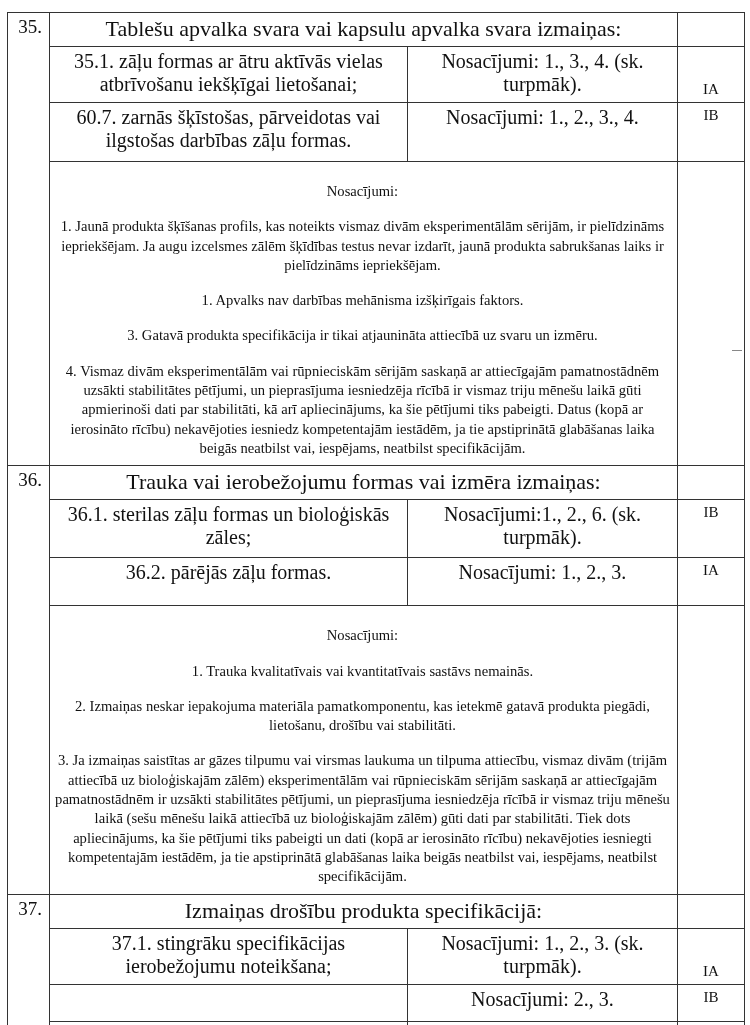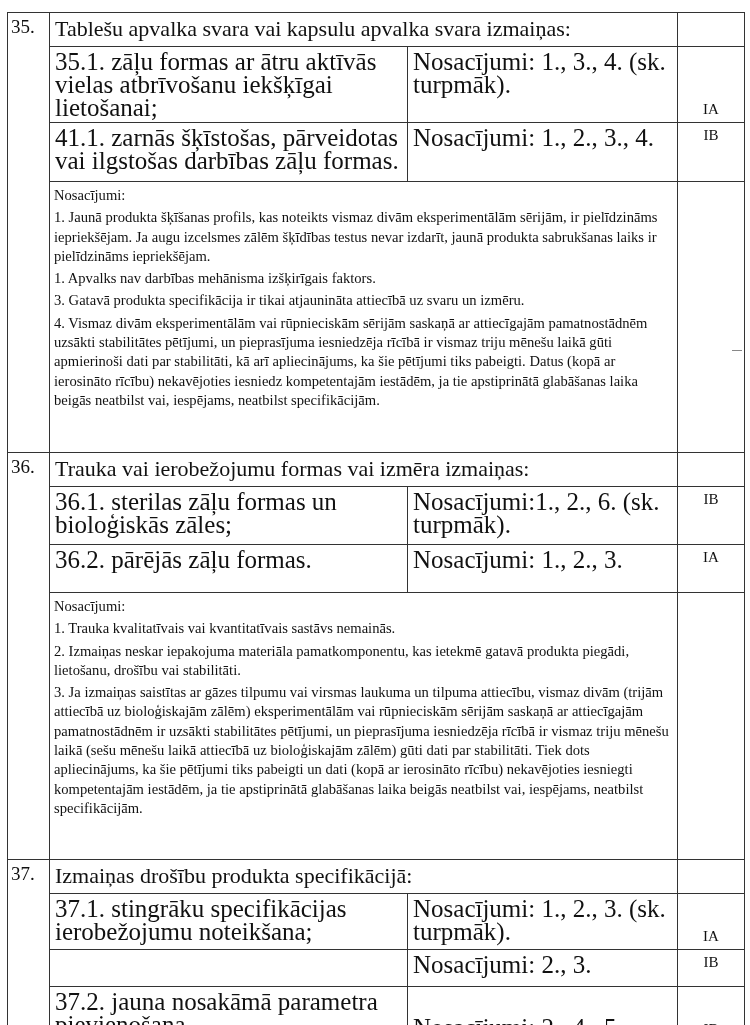--- a/index.html
+++ b/index.html
@@ -1,27 +1,27 @@
 <!DOCTYPE html>
 <html><head>
 <meta charset="utf-8">
 <style>
   html, body { margin:0; padding:0; background:#ffffff; }
   body { width:750px; height:1025px; position:relative; overflow:hidden;
          font-family:"Liberation Serif", "DejaVu Serif", serif; color:#111; }
   .tbl { position:absolute; left:7px; top:12px; width:737px; border-collapse:collapse; table-layout:fixed; }
-  .tbl td { border:1.3px solid #333; vertical-align:top; padding:0; }
+  .tbl td { border:1.3px solid #333; vertical-align:top; padding:0;text-align:center; }
   .num { width:40px; font-size:19px; padding:3px 0 0 3px !important; }
   .head { font-size:22px; padding:3px 5px 0 5px !important; height:30px; }
-  .sub { font-size:25px; line-height:23px; padding:3px 5px 3px 5px !important; }
+  .sub { font-size:20px; line-height:23px; padding:3px 5px 3px 5px !important; }
   .cat { width:64px; font-size:15px; text-align:center; }
   .cat.bottom { vertical-align:bottom !important; padding-bottom:4px !important; }
   .cat.top { padding-top:4px !important; }
   .notes { font-size:14.6px; line-height:19.3px; padding:4px 6px 4px 4px !important; }
-  .notes p { margin:0 0 3px 0; }
+  .notes p { margin:16px 0 3px 0; }
   .emptycat { width:64px; }
   .mark { position:absolute; right:8px; top:350px; width:10px; border-top:1px solid #888; }
 </style>
 </head>
 <body>
 
 <table class="tbl">
   <colgroup>
     <col style="width:42px">
       <col style="width:358px">
@@ -34,21 +34,21 @@
     <td class="num" rowspan="4">35.</td>
     <td class="head" colspan="2">Tablešu apvalka svara vai kapsulu apvalka svara izmaiņas:</td>
     <td class="emptycat"></td>
   </tr>
   <tr style="height:56px">
     <td class="sub">35.1. zāļu formas ar ātru aktīvās vielas atbrīvošanu iekšķīgai lietošanai;</td>
     <td class="sub">Nosacījumi: 1., 3., 4. (sk. turpmāk).</td>
     <td class="cat bottom">IA</td>
   </tr>
   <tr style="height:59px">
-    <td class="sub">41.1. zarnās šķīstošas, pārveidotas vai ilgstošas darbības zāļu formas.</td>
+    <td class="sub">60.7. zarnās šķīstošas, pārveidotas vai ilgstošas darbības zāļu formas.</td>
     <td class="sub">Nosacījumi: 1., 2., 3., 4.</td>
     <td class="cat top">IB</td>
   </tr>
   <tr style="height:271px">
     <td class="notes" colspan="2">
       <p>Nosacījumi:</p>
       <p>1. Jaunā produkta šķīšanas profils, kas noteikts vismaz divām eksperimentālām sērijām, ir pielīdzināms iepriekšējam. Ja augu izcelsmes zālēm šķīdības testus nevar izdarīt, jaunā produkta sabrukšanas laiks ir pielīdzināms iepriekšējam.</p>
       <p>1. Apvalks nav darbības mehānisma izšķirīgais faktors.</p>
       <p>3. Gatavā produkta specifikācija ir tikai atjaunināta attiecībā uz svaru un izmēru.</p>
       <p>4. Vismaz divām eksperimentālām vai rūpnieciskām sērijām saskaņā ar attiecīgajām pamatnostādnēm uzsākti stabilitātes pētījumi, un pieprasījuma iesniedzēja rīcībā ir vismaz triju mēnešu laikā gūti apmierinoši dati par stabilitāti, kā arī apliecinājums, ka šie pētījumi tiks pabeigti. Datus (kopā ar ierosināto rīcību) nekavējoties iesniedz kompetentajām iestādēm, ja tie apstiprinātā glabāšanas laika beigās neatbilst vai, iespējams, neatbilst specifikācijām.</p>

